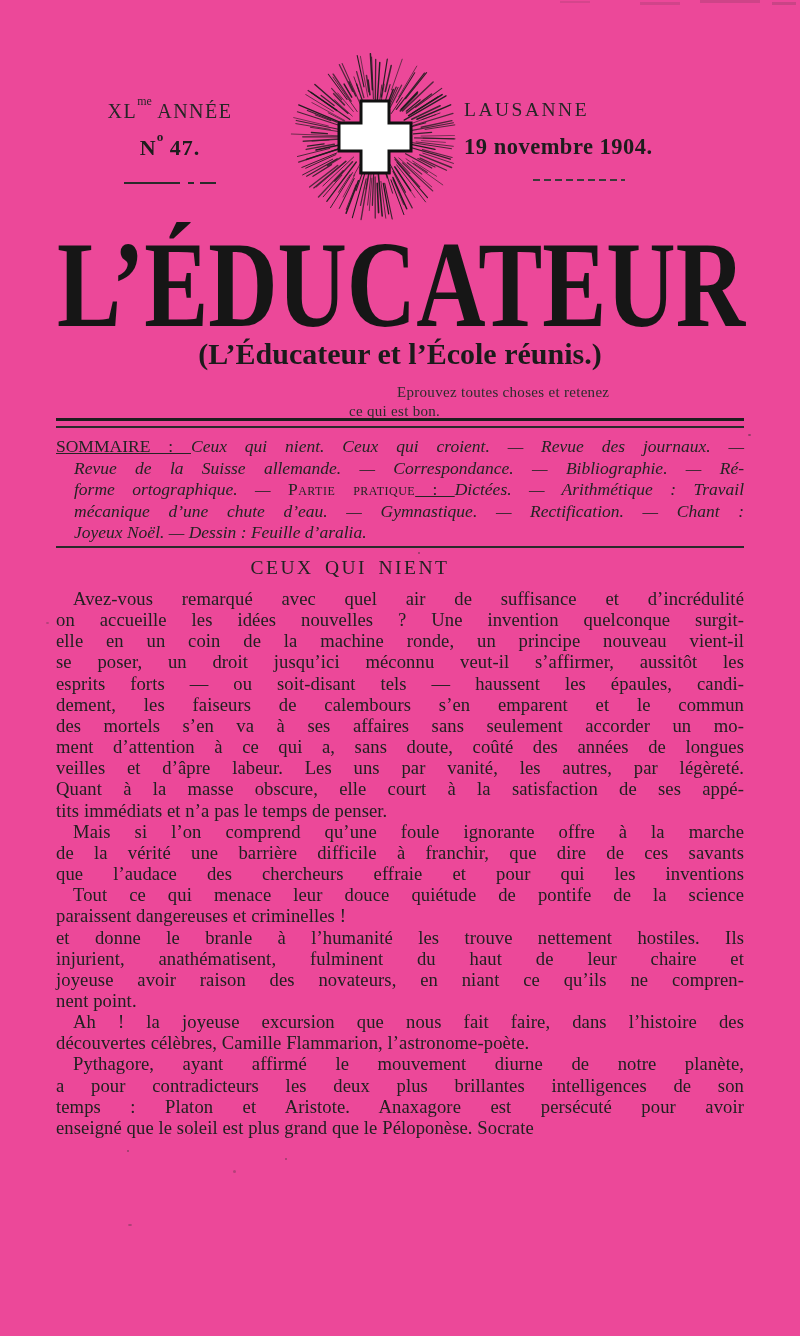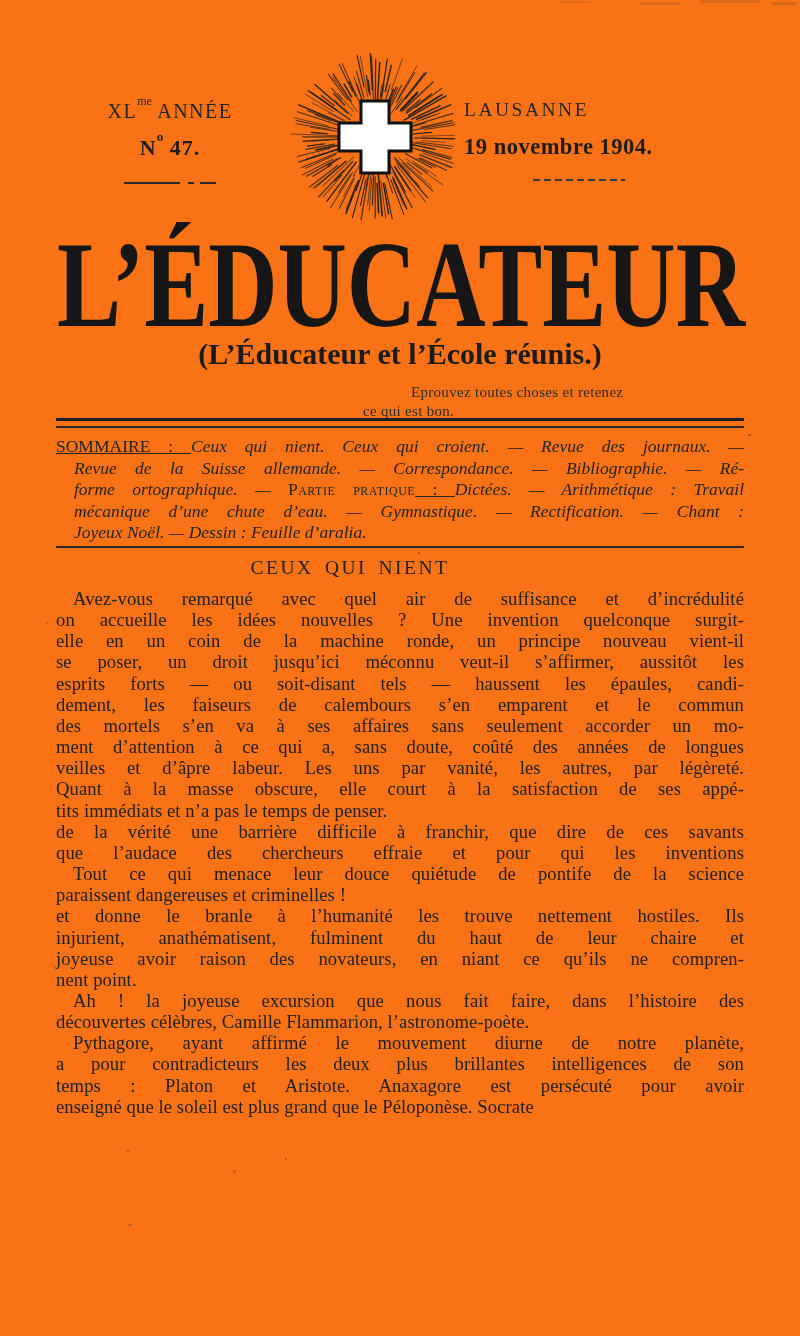--- a/index.html
+++ b/index.html
@@ -1,19 +1,19 @@
 <!DOCTYPE html>
 <html><head>
 <meta charset="utf-8">
 <style>
   html,body{margin:0;padding:0;}
   body{width:800px;height:1336px;background:#f4f4f2;}
   .page{
     position:relative;width:800px;height:1336px;overflow:hidden;
-    background:#f97316;color:#212121;
+    background:#ec4899;color:#212121;
     font-family:"Liberation Serif","DejaVu Serif",serif;
   }
   
   .hdr-left{position:absolute;left:90px;top:99px;width:160px;text-align:center;}
   .annee{font-size:20px;letter-spacing:1.5px;color:#262626;}
   .annee sup,.numero sup{font-size:60%;position:relative;top:-0.45em;letter-spacing:0;}
   .numero{font-size:22px;font-weight:bold;letter-spacing:1px;margin-top:12px;color:#1d1d1d;}
   .rule-left{height:2px;width:92px;margin:21px auto 0;
     background:linear-gradient(90deg,#2a2a2a 0 56px,transparent 56px 64px,#2a2a2a 64px 70px,transparent 70px 76px,#2a2a2a 76px 92px);}
   .hdr-right{position:absolute;left:464px;top:99px;width:230px;text-align:left;}
@@ -21,21 +21,21 @@
   .date{font-size:22.5px;font-weight:bold;letter-spacing:0.5px;margin-top:13px;color:#1d1d1d;}
   .rule-right{height:2px;width:92px;margin:19px auto 0;
     background:repeating-linear-gradient(90deg,#3a3a3a 0 7px,transparent 7px 11px);}
   .emblem{position:absolute;left:285px;top:53px;width:180px;height:168px;}
   
   .masthead{position:absolute;left:55px;top:222px;width:692px;height:114px;}
   .masthead text{font-family:"Liberation Serif","DejaVu Serif",serif;font-weight:bold;
     font-size:122px;fill:#161616;}
   .subtitle{position:absolute;left:0;top:337px;width:800px;text-align:center;
     font-size:30px;font-weight:bold;line-height:1.1;color:#1b1b1b;}
-  .motto{position:absolute;left:363px;top:383px;width:310px;font-size:15px;
+  .motto{position:absolute;left:349px;top:383px;width:310px;font-size:15px;
     line-height:18.5px;color:#2c2c2c;letter-spacing:0.3px;}
   .motto .m1{margin-left:48px;}
   
   .rule-double{position:absolute;left:56px;top:418px;width:688px;height:5px;
     border-top:3px solid #1e1e1e;border-bottom:2px solid #2a2a2a;}
   .sommaire{position:absolute;left:56px;top:436px;width:688px;
     font-size:17.5px;line-height:21.6px;color:#242424;}
   .som-line{text-align:justify;text-align-last:justify;text-justify:inter-word;}
   .som-line.hang{padding-left:18px;}
   .som-line.last{text-align-last:left;}
@@ -254,20 +254,21 @@
       <div class="bl">on accueille les idées nouvelles ? Une invention quelconque surgit-</div>
       <div class="bl">elle en un coin de la machine ronde, un principe nouveau vient-il</div>
       <div class="bl">se poser, un droit jusqu’ici méconnu veut-il s’affirmer, aussitôt les</div>
       <div class="bl">esprits forts — ou soit-disant tels — haussent les épaules, candi-</div>
       <div class="bl">dement, les faiseurs de calembours s’en emparent et le commun</div>
       <div class="bl">des mortels s’en va à ses affaires sans seulement accorder un mo-</div>
       <div class="bl">ment d’attention à ce qui a, sans doute, coûté des années de longues</div>
       <div class="bl">veilles et d’âpre labeur. Les uns par vanité, les autres, par légèreté.</div>
       <div class="bl">Quant à la masse obscure, elle court à la satisfaction de ses appé-</div>
       <div class="bl last">tits immédiats et n’a pas le temps de penser.</div>
+      <div class="bl first">Mais si l’on comprend qu’une foule ignorante offre à la marche</div>
       <div class="bl">de la vérité une barrière difficile à franchir, que dire de ces savants</div>
       <div class="bl">que l’audace des chercheurs effraie et pour qui les inventions</div>
       <div class="bl first">Tout ce qui menace leur douce quiétude de pontife de la science</div>
       <div class="bl last">paraissent dangereuses et criminelles !</div>
       <div class="bl">et donne le branle à l’humanité les trouve nettement hostiles. Ils</div>
       <div class="bl">injurient, anathématisent, fulminent du haut de leur chaire et</div>
       <div class="bl">joyeuse avoir raison des novateurs, en niant ce qu’ils ne compren-</div>
       <div class="bl last">nent point.</div>
       <div class="bl first">Ah ! la joyeuse excursion que nous fait faire, dans l’histoire des</div>
       <div class="bl last">découvertes célèbres, Camille Flammarion, l’astronome-poète.</div>

